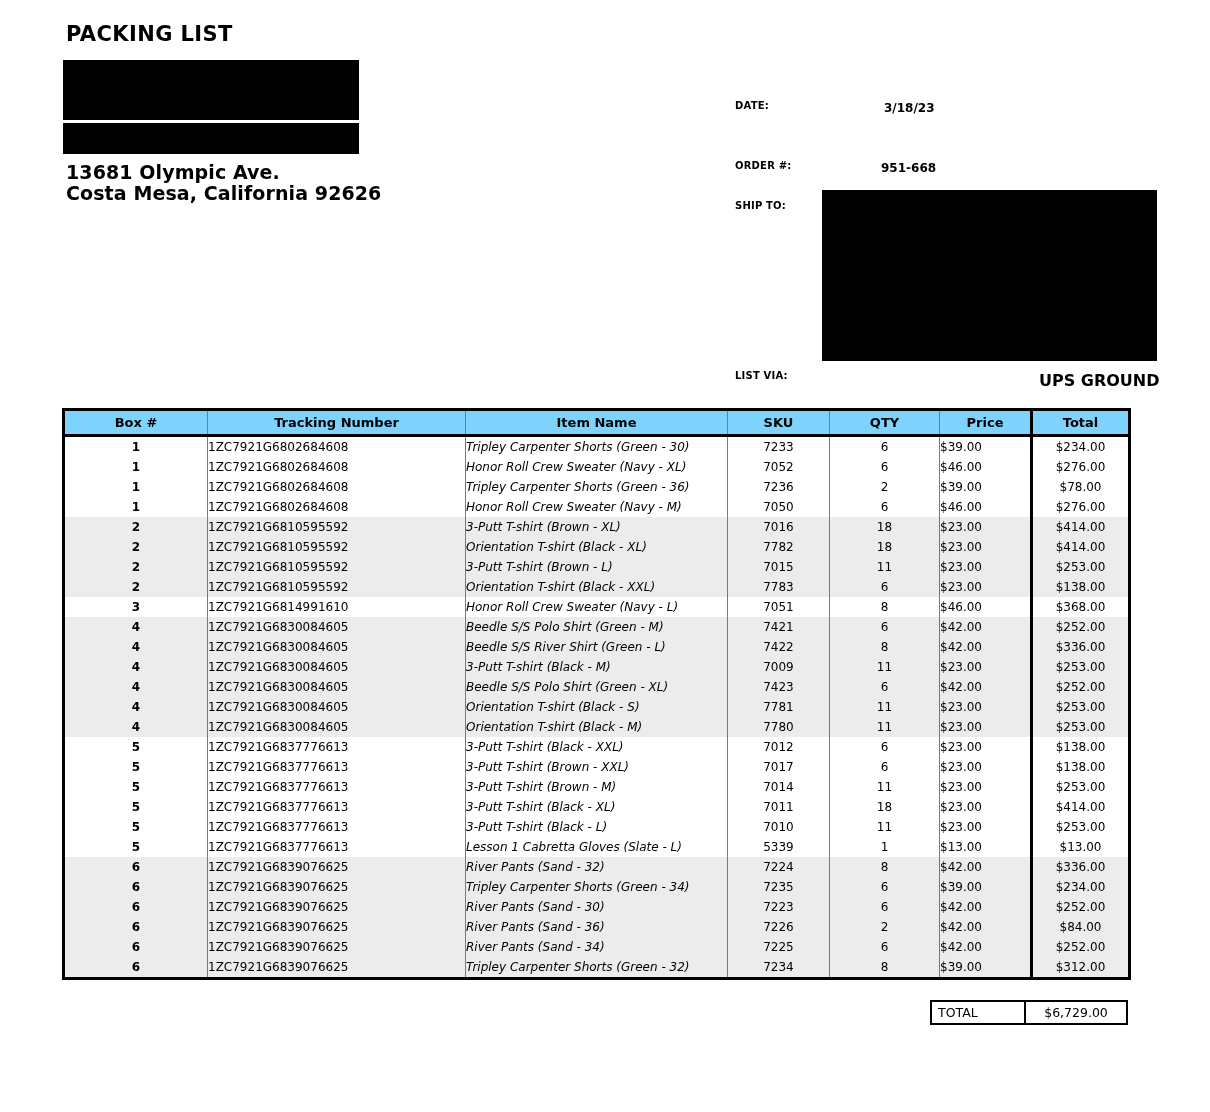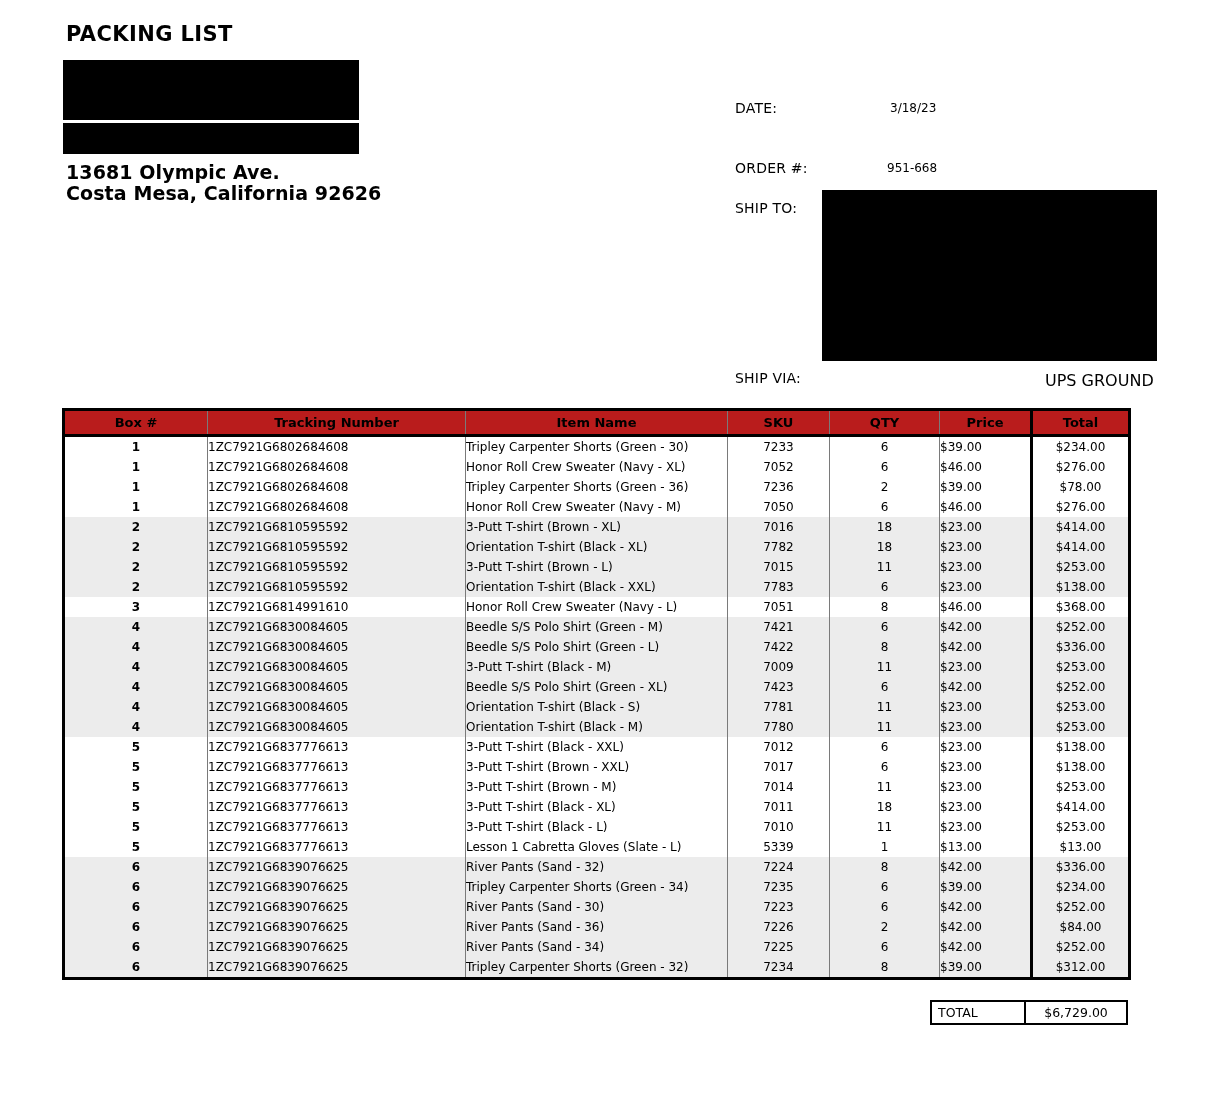--- a/index.html
+++ b/index.html
@@ -58,29 +58,28 @@
     font-size: 19px;
     font-weight: bold;
     letter-spacing: 0.1px;
   }
   #addr-street { top: 161px; }
   #addr-city   { top: 182px; }
 
   
   .meta-label {
     position: absolute;
-    font-size: 14px;
-    font-weight: normal;
+    font-size: 10px;
+    font-weight: bold;
     letter-spacing: 0.2px;
   }
   .meta-value {
     position: absolute;
     font-size: 12px;
-    font-weight: normal;
-    margin-left: 6px;
+    font-weight: bold;
   }
   #date-label   { left: 735px; top: 100px; }
   #date-value   { left: 884px; top: 101px; }
   #order-label  { left: 735px; top: 160px; }
   #order-value  { left: 881px; top: 161px; }
   #shipto-label { left: 735px; top: 200px; }
   #shipvia-label{ left: 735px; top: 370px; }
   #shipvia-value{ left: 1039px; top: 371px; font-size: 16px; }
 
   
@@ -108,35 +107,35 @@
   
   #items-table { border: 3px solid #000000; }
 
   #items-table thead th {
     font-weight: bold;
     font-size: 13px;
     text-align: center;
     height: 23px;
     line-height: 23px;
     border-bottom: 3px solid #000000;
-    background: #b91c1c;
+    background: #7dd3fc;
   }
 
   
   .col-box   { width: 144px; }
   .col-track { width: 258px; }
   .col-item  { width: 262px; }
   .col-sku   { width: 102px; }
   .col-qty   { width: 110px; }
   .col-price { width: 92px; }
   .col-total { width: 98px; }
 
   td.c-box   { text-align: center; font-weight: bold; }
   td.c-track { text-align: left; padding-left: 6px; }
-  td.c-item  { text-align: left; padding-left: 6px; }
+  td.c-item  { text-align: left; padding-left: 6px; font-style: italic; }
   td.c-sku   { text-align: center; }
   td.c-qty   { text-align: center; }
   td.c-price { text-align: left; }
   td.c-total { text-align: center; }
 
   
   #items-table th.col-total,
   #items-table td.c-total { border-left: 3px solid #000000; }
 
   
@@ -189,21 +188,21 @@
 
   <div class="meta-label" id="date-label">DATE:</div>
   <div class="meta-value" id="date-value">3/18/23</div>
 
   <div class="meta-label" id="order-label">ORDER #:</div>
   <div class="meta-value" id="order-value">951-668</div>
 
   <div class="meta-label" id="shipto-label">SHIP TO:</div>
   <div class="redaction" id="shipto-redaction"></div>
 
-  <div class="meta-label" id="shipvia-label">SHIP VIA:</div>
+  <div class="meta-label" id="shipvia-label">LIST VIA:</div>
   <div class="meta-value" id="shipvia-value">UPS GROUND</div>
 
   <table id="items-table">
     <colgroup>
       <col class="col-box">
         <col class="col-track">
         <col class="col-item">
       <col class="col-sku">
         <col class="col-qty">
         <col class="col-price">
@@ -307,21 +306,21 @@
           <td class="c-track">1ZC7921G6830084605</td>
           <td class="c-item">Beedle S/S Polo Shirt (Green - M)</td>
           <td class="c-sku">7421</td>
           <td class="c-qty">6</td>
           <td class="c-price">$42.00</td>
           <td class="c-total">$252.00</td>
         </tr>
         <tr class="shaded">
           <td class="c-box">4</td>
           <td class="c-track">1ZC7921G6830084605</td>
-          <td class="c-item">Beedle S/S Polo Shirt (Green - L)</td>
+          <td class="c-item">Beedle S/S River Shirt (Green - L)</td>
           <td class="c-sku">7422</td>
           <td class="c-qty">8</td>
           <td class="c-price">$42.00</td>
           <td class="c-total">$336.00</td>
         </tr>
         <tr class="shaded">
           <td class="c-box">4</td>
           <td class="c-track">1ZC7921G6830084605</td>
           <td class="c-item">3-Putt T-shirt (Black - M)</td>
           <td class="c-sku">7009</td>

